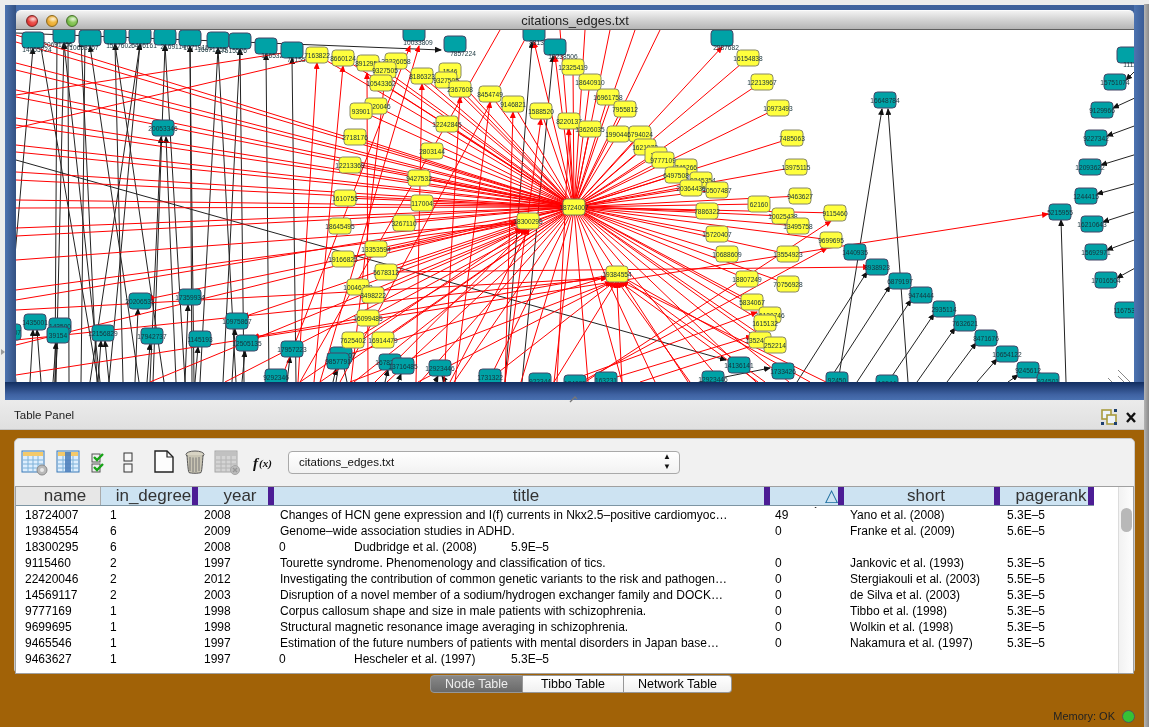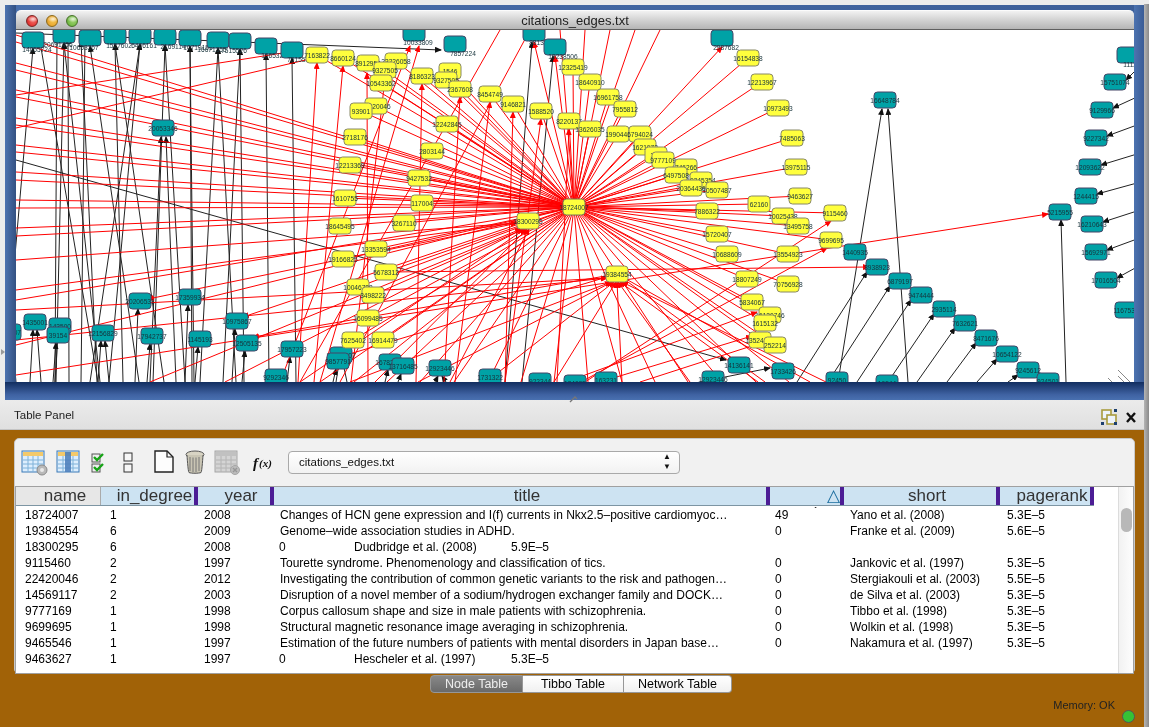--- a/index.html
+++ b/index.html
@@ -9,34 +9,34 @@
 #titlebar{position:absolute;left:16px;top:10px;width:1118px;height:20px;border-radius:5px 5px 0 0;background:linear-gradient(#f2f2f2,#d5d5d5 45%,#b5b5b5);border-top:1px solid #fbfbfb;border-bottom:1px solid #5f5f5f;text-align:center;font-size:13px;color:#222;line-height:19px}
 .tl{position:absolute;top:15px;width:12px;height:12px;border-radius:6.5px}
 #graph{position:absolute;left:16px;top:30px;width:1118px;height:352px;background:#fff;overflow:hidden}
 #panel{position:absolute;left:0;top:400px;width:1149px;height:327px;background:#a16207}
 #ptitle{position:absolute;left:0;top:0;width:1149px;height:30px;background:linear-gradient(#ebebeb,#e0e0e0);border-bottom:1px solid #c4c4c4;font-size:11.5px;color:#222;line-height:30px;padding-left:14px}
 #container{position:absolute;left:14px;top:38px;width:1121px;height:236px;background:#f1f1f1;border:1px solid #c9c9c9;border-radius:5px}
 #toolbar{position:absolute;left:0;top:0;width:100%;height:46px}
 #combo{position:absolute;left:273px;top:12px;width:392px;height:23px;background:linear-gradient(#fff,#f2f2f2);border:1px solid #a9a9a9;border-radius:4px;font-size:11.5px;color:#111;line-height:21px;padding-left:10px}
 #tablewrap{position:absolute;left:0px;top:47px;width:1119px;height:188px;background:#fff;border:1px solid #a0a0a0;box-sizing:border-box}
 #thead{position:absolute;left:0px;top:0px;width:1078px;height:19px;background:#cde3f2;border-bottom:1px solid #7d95a3;display:flex;font-size:17px;color:#333;box-sizing:border-box}
-#thead div{border-right:4px solid #4c1d95;text-align:center;line-height:18px;height:18px;box-sizing:border-box;padding-left:14px}
+#thead div{border-right:6px solid #4c1d95;text-align:center;line-height:18px;height:18px;box-sizing:border-box;padding-left:14px}
 #thead div.hname{background:#e7e7e7;border-right:1px solid #aaa}
 #tbody{position:absolute;left:0px;top:21px;width:1117px;background:#fff;font-size:12px;color:#000}
 .tr{display:flex;height:16px;line-height:15px;white-space:nowrap}
 .tr div{overflow:hidden;box-sizing:border-box}
 .c0{width:85px;padding-left:9px}.c1{width:97px;padding-left:9px}.c2{width:76px;padding-left:6px}
 .c3{width:496px;padding-left:6px}.c4{width:74px;padding-left:5px}.c5{width:156px;padding-left:6px}.c6{width:94px;padding-left:7px}
 #scroll{position:absolute;right:0px;top:0px;width:15px;height:186px;background:linear-gradient(90deg,#f2f2f2,#fdfdfd);border-left:1px solid #dcdcdc}
 #thumb{position:absolute;left:2px;top:21px;width:11px;height:24px;background:#b8b8b8;border-radius:6px}
 #segs{position:absolute;left:430px;top:275px;height:18px;display:flex;font-size:12.5px}
 .seg{border:1px solid #979797;border-left:none;line-height:17px;padding:0 14px;background:linear-gradient(#fff,#f0f0f0)}
 .seg.first{border-left:1px solid #979797;border-radius:4px 0 0 4px;background:linear-gradient(#888,#6a6a6a);color:#eee}
 .seg.last{border-radius:0 4px 4px 0}
-#mem{position:absolute;right:34px;bottom:16px;font-size:11px;color:#222}
+#mem{position:absolute;right:34px;bottom:5px;font-size:11px;color:#222}
 #memdot{position:absolute;right:14px;bottom:4px;width:13px;height:13px;border-radius:7px;background:#35c135;border:1px solid #555}
 #rightstrip{position:absolute;left:1144px;top:4px;width:5px;height:723px;background:linear-gradient(90deg,#b5b5b5,#8a8a8a)}
 </style></head>
 <body>
 <div id="frame"></div>
 <div id="frameleft"></div>
 <div id="frameright"></div>
 <div id="framebottom"></div>
 <div id="titlebar">citations_edges.txt</div>
 <div class="tl" style="left:26px;background:radial-gradient(ellipse 9px 5px at 6px 3px,rgba(255,255,255,.8),rgba(255,255,255,0) 65%),radial-gradient(circle at 6px 5px,#ef6b64,#e43935 60%,#ad2a27);border:1px solid #7e2523"></div>
@@ -673,21 +673,21 @@
             <div class="c4">0</div>
             <div class="c5">Dudbridge et al. (2008)</div>
             <div class="c6">5.9E–5</div>
           </div>
           <div class="tr">
             <div class="c0">9115460</div>
             <div class="c1">2</div>
             <div class="c2">1997</div>
             <div class="c3">Tourette syndrome. Phenomenology and classification of tics.</div>
             <div class="c4">0</div>
-            <div class="c5">Jankovic et al. (1997)</div>
+            <div class="c5">Jankovic et al. (1993)</div>
             <div class="c6">5.3E–5</div>
           </div>
           <div class="tr">
             <div class="c0">22420046</div>
             <div class="c1">2</div>
             <div class="c2">2012</div>
             <div class="c3">Investigating the contribution of common genetic variants to the risk and pathogen…</div>
             <div class="c4">0</div>
             <div class="c5">Stergiakouli et al. (2003)</div>
             <div class="c6">5.5E–5</div>

